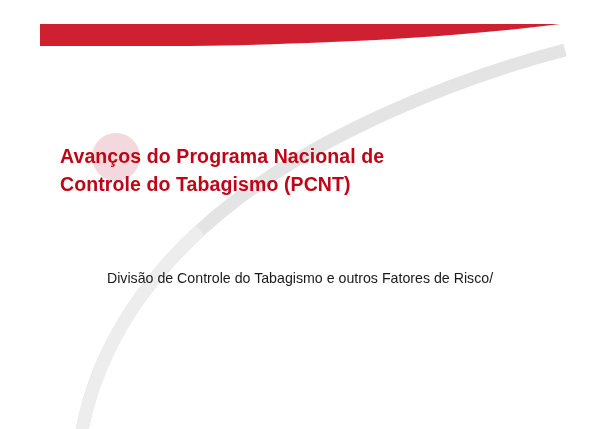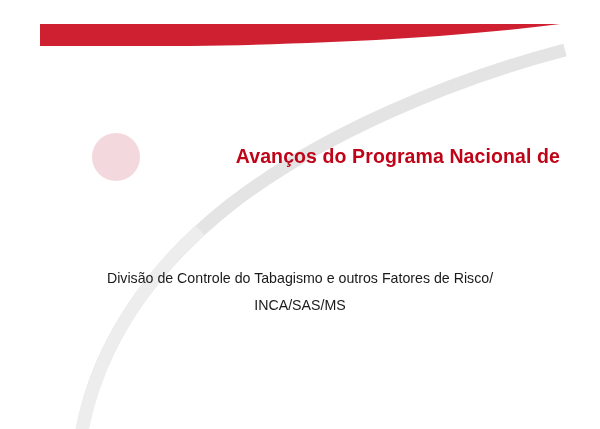--- a/index.html
+++ b/index.html
@@ -44,21 +44,21 @@
     width: 48px;
     height: 48px;
     border-radius: 50%;
     background: #f3d9dd;
   }
   .title-block {
     position: absolute;
     left: 60px;
     top: 142px;
     width: 500px;
-    text-align: right;
+    text-align: left;
   }
   .title-line {
     color: #c00418;
     font-weight: bold;
     font-size: 19.5px;
     line-height: 28px;
     letter-spacing: 0.1px;
   }
   .subtitle-block {
     position: absolute;
@@ -85,20 +85,20 @@
   </svg>
 
   <svg class="red-swoosh" viewBox="0 0 520 26" xmlns="http://www.w3.org/2000/svg">
     <path d="M 0 2 L 520 2 C 430 14 300 22 150 24 L 0 24 Z" fill="#cf2032"></path>
   </svg>
 
   <div class="pink-circle"></div>
 
   <div class="title-block">
     <div class="title-line">Avanços do Programa Nacional de</div>
+    <div class="title-line">Controle do Tabagismo (PCNT)</div>
   </div>
 
   <div class="subtitle-block">
     <div class="subtitle-line">Divisão de Controle do Tabagismo e outros Fatores de Risco/</div>
-    <div class="subtitle-line">INCA/SAS/MS</div>
   </div>
 
 </div>
 
 </body></html>

